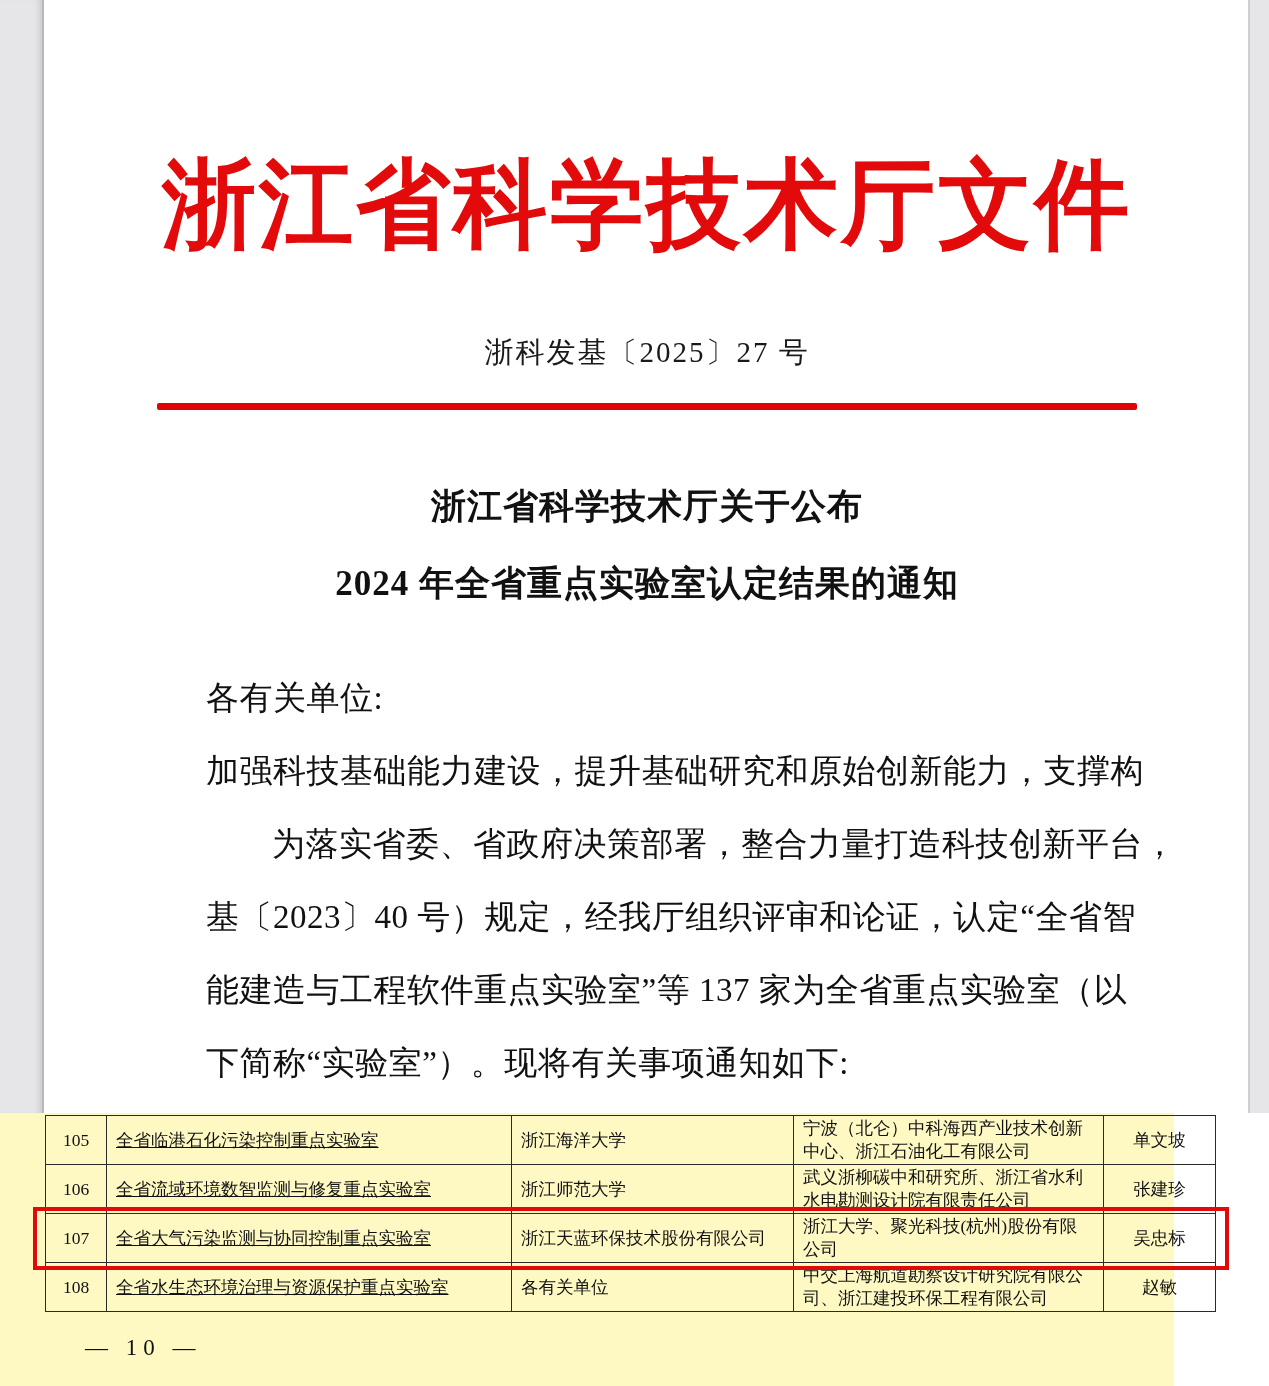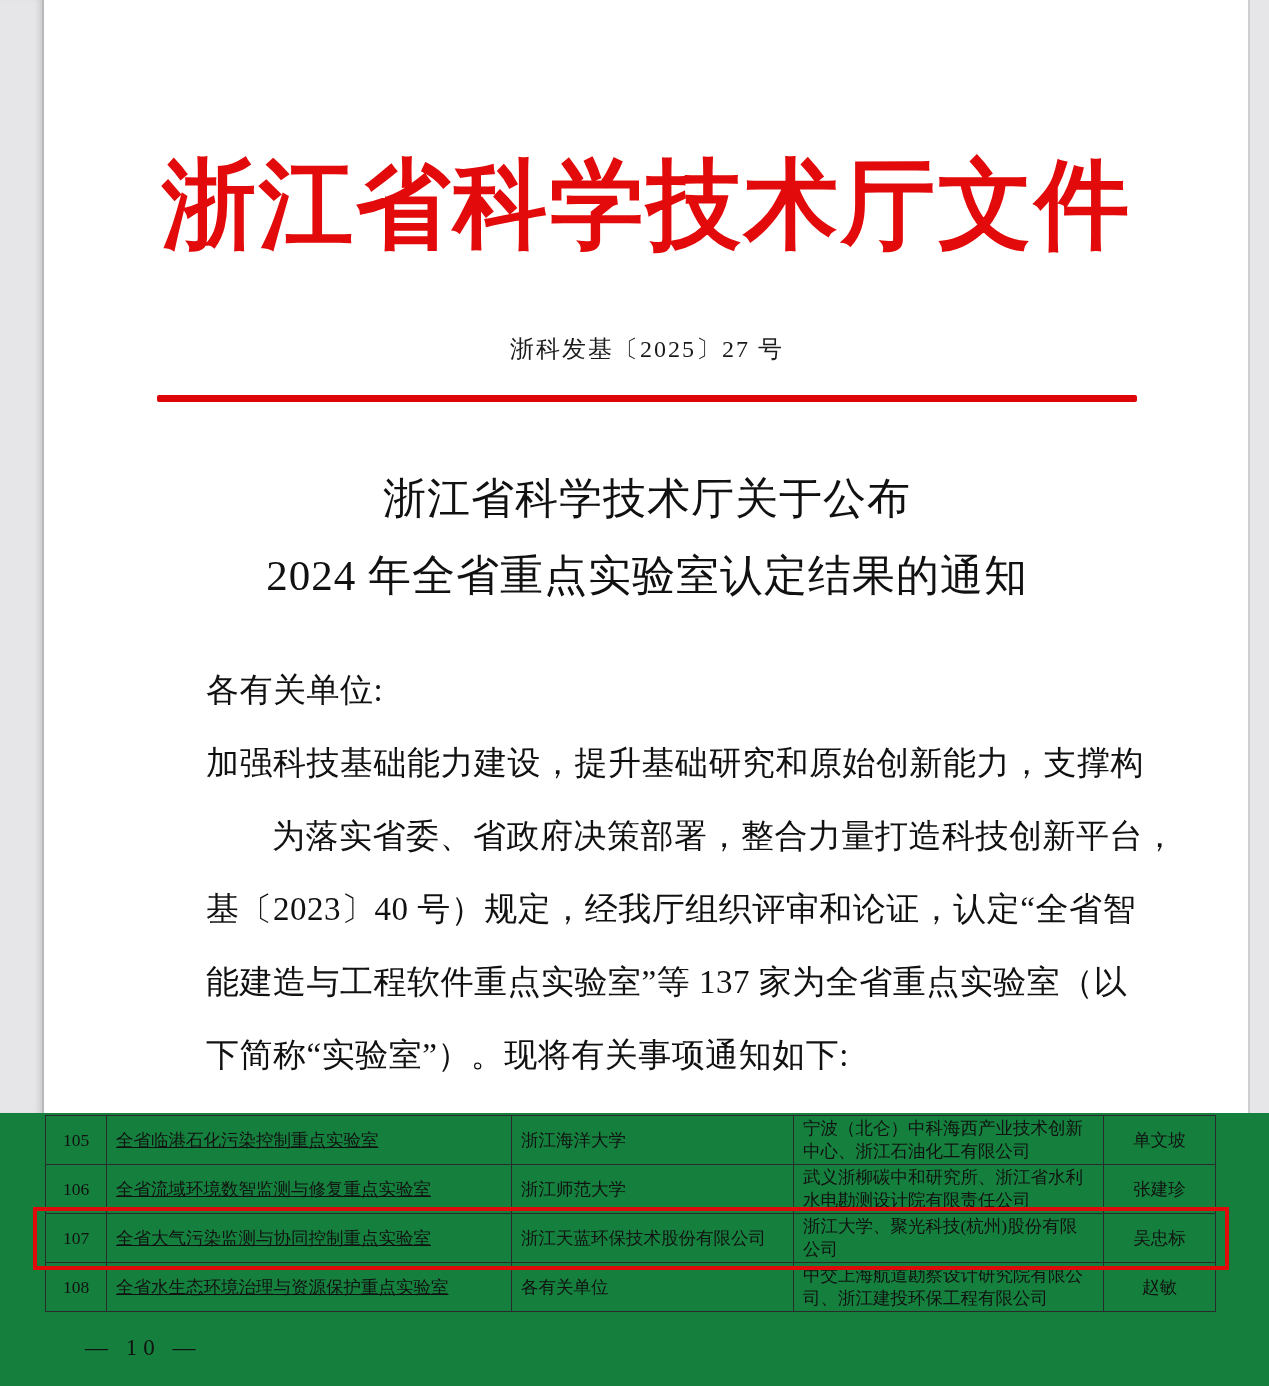--- a/index.html
+++ b/index.html
@@ -45,56 +45,56 @@
     font-size: 94px;
     font-weight: bold;
     letter-spacing: 3px;
     color: #e20a0a;
     white-space: nowrap;
     transform: scaleY(1.04);
   }
   .doc-number {
     margin-top: 64px;
     text-align: center;
-    font-size: 24px;
+    font-size: 29px;
     letter-spacing: 2px;
     color: #1a1a1a;
   }
   .red-rule {
     margin: 30px auto 0 auto;
     width: 980px;
     height: 7px;
     background: #dd0505;
     border-radius: 2px;
   }
   .notice-title {
     margin-top: 58px;
     text-align: center;
-    font-weight: normal;
-    font-size: 43px;
+    font-weight: bold;
+    font-size: 35px;
     line-height: 77px;
     color: #111;
     letter-spacing: 1px;
   }
   .body-text {
     margin-top: 40px;
     padding: 0 120px 0 160px;
     font-size: 33px;
     line-height: 73px;
     color: #111;
     letter-spacing: 0.5px;
   }
   .body-line { white-space: nowrap; }
   .body-line.indent { text-indent: 2em; }
   
   .table-section {
     position: absolute;
     left: 0; top: 1113px;
-    width: 1269px; height: 273px;
-    background: #15803d;
+    width: 1174px; height: 273px;
+    background: #fef9c3;
   }
   table.lab-table {
     position: absolute;
     left: 45px; top: 2px;
     width: 1170px;
     border-collapse: collapse;
     table-layout: fixed;
     font-size: 17.5px;
     color: #111;
   }

